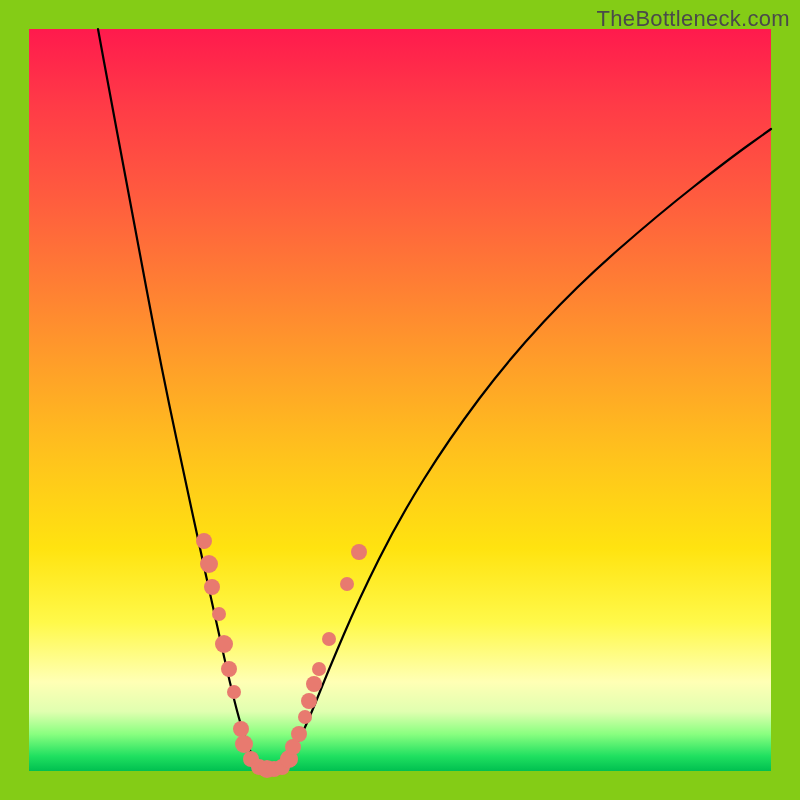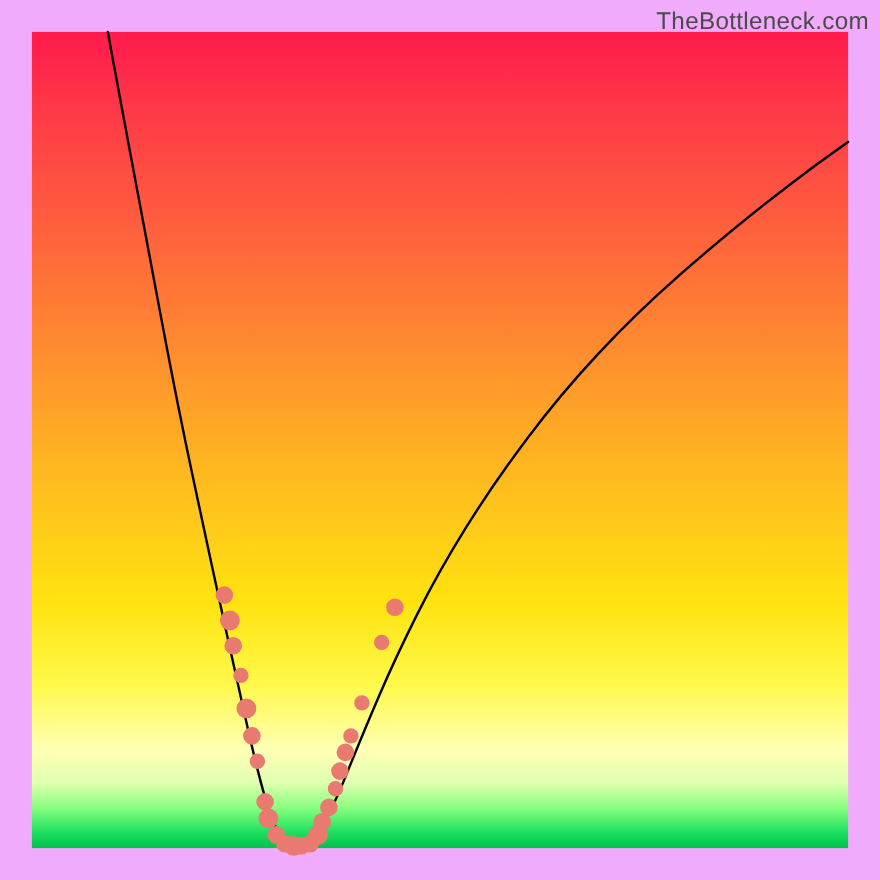--- a/index.html
+++ b/index.html
@@ -8,21 +8,21 @@
     width: 800px;
     height: 800px;
     overflow: hidden;
     background: #000;
     font-family: Arial, Helvetica, sans-serif;
   }
   .frame {
     position: relative;
     width: 800px;
     height: 800px;
-    background: #f0abfc;
+    background: #84cc16;
   }
   .plot-area {
     position: absolute;
     left: 29px;
     top: 29px;
     width: 742px;
     height: 742px;
     
     background: linear-gradient(
       to bottom,

